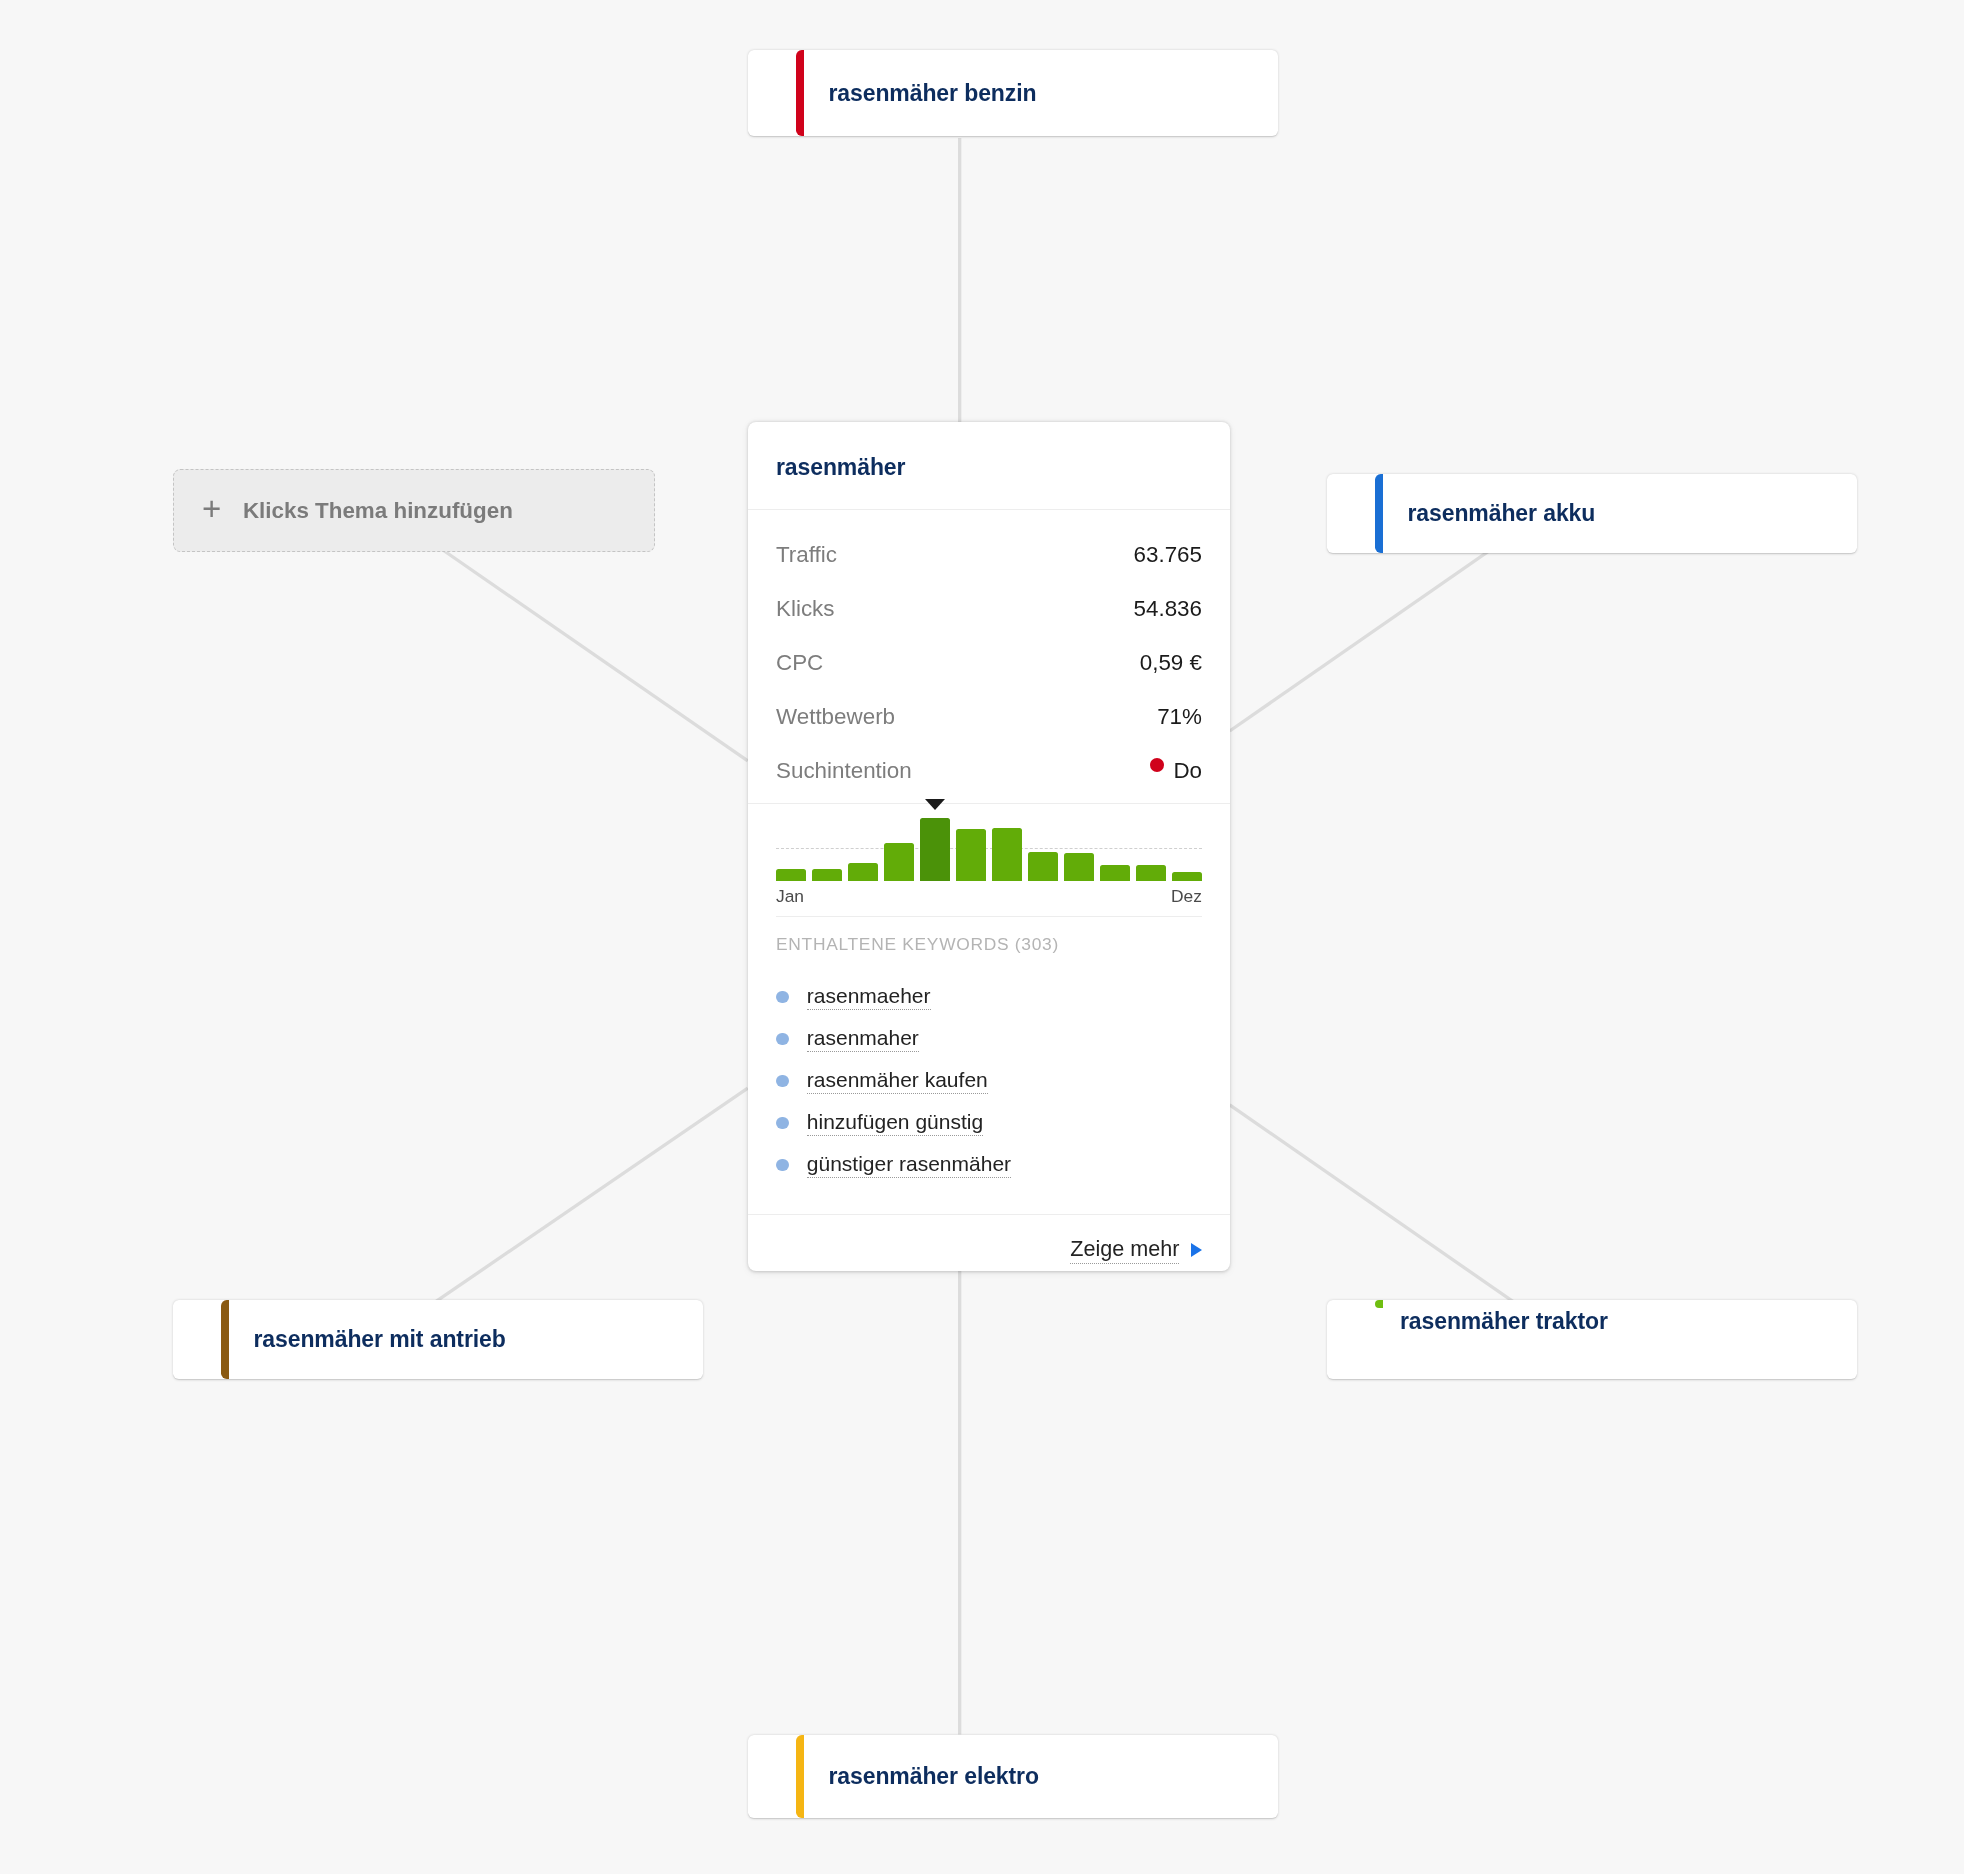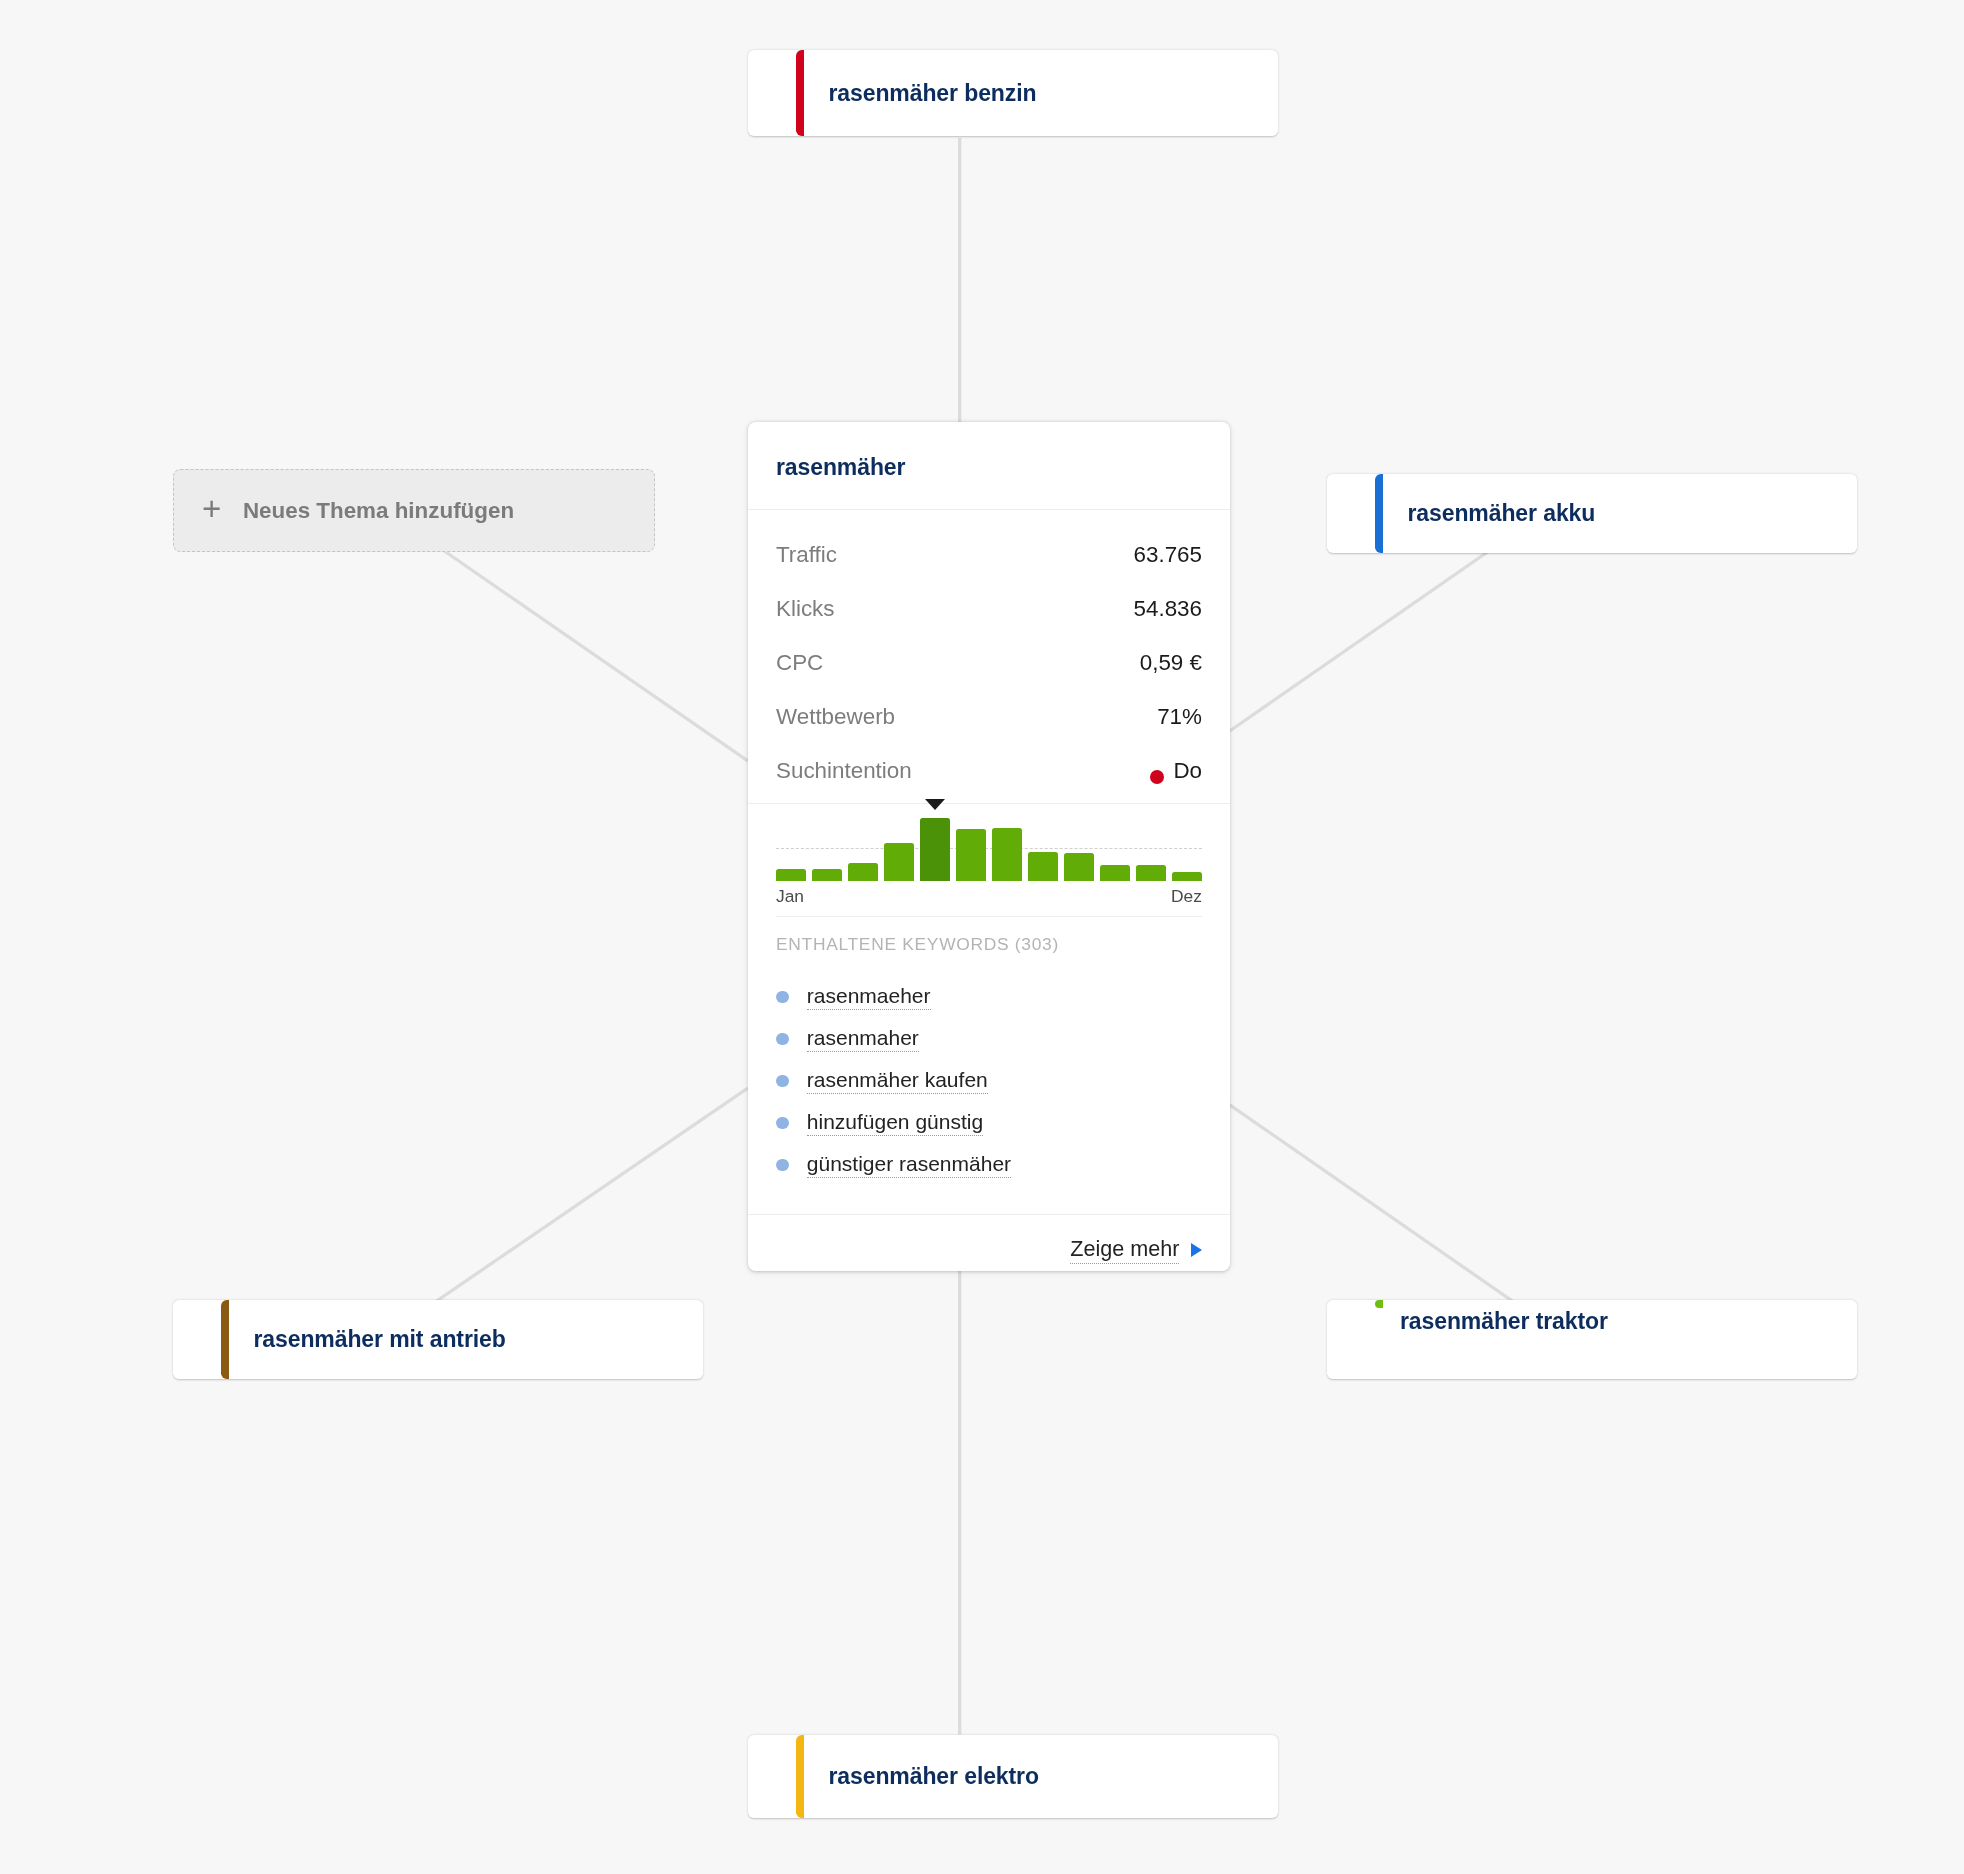--- a/index.html
+++ b/index.html
@@ -127,21 +127,21 @@
     font-weight: normal;
   }
   .metric-value {
     font-size: 22.4px;
     color: #1b1b1b;
     font-weight: normal;
     white-space: nowrap;
   }
   .intent-value {
     display: flex;
-    align-items: flex-end;
+    align-items: flex-start;
     gap: 9px;
   }
   .intent-dot {
     width: 14px;
     height: 14px;
     border-radius: 50%;
     display: inline-block;
     flex: 0 0 14px;
   }
 
@@ -296,21 +296,21 @@
     <line x1="1480" y1="1330" x2="1840" y2="1580" stroke="#dcdcdc" stroke-width="4"></line>
   </svg>
 
   <div class="topic-card" style="left:748px; top:50px; width:482px; height:86px;">
     <div class="topic-accent" style="background:#d0021b;"></div>
     <div class="topic-label">rasenmäher benzin</div>
   </div>
 
   <div class="add-topic" style="left:173px; top:469px; width:482px; height:83px;">
     <span class="plus-icon">+</span>
-    <span class="add-label">Neues Thema hinzufügen</span>
+    <span class="add-label">Klicks Thema hinzufügen</span>
   </div>
 
   <div class="topic-card" style="left:1327px; top:474px; width:482px; height:79px;">
     <div class="topic-accent" style="background:#1a6fd4;"></div>
     <div class="topic-label">rasenmäher akku</div>
   </div>
 
   <div class="topic-card" style="left:1327px; top:1300px; width:482px; height:79px;flex-direction:column;">
     <div class="topic-accent" style="background:#6fbe10;"></div>
     <div class="topic-label">rasenmäher traktor</div>

